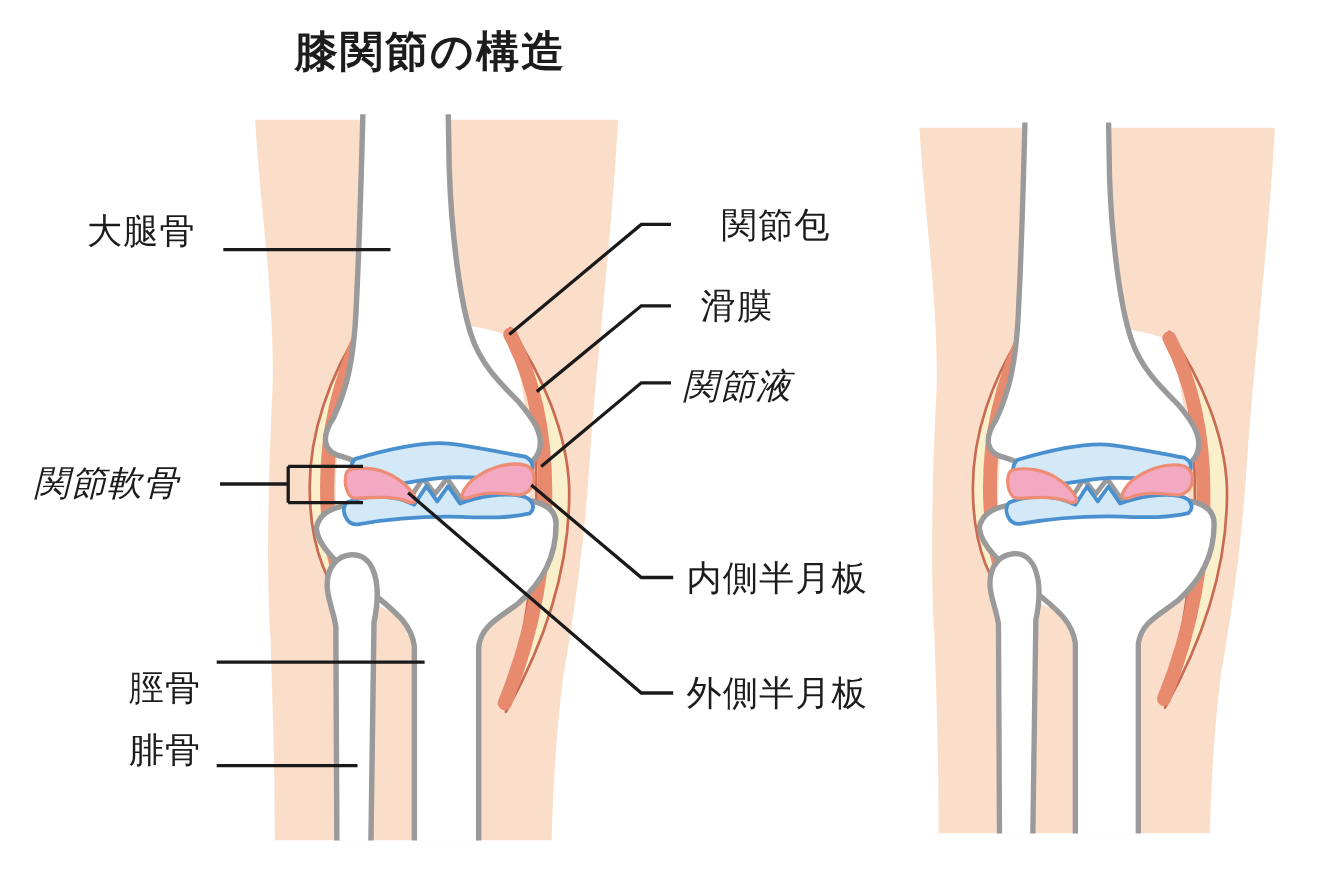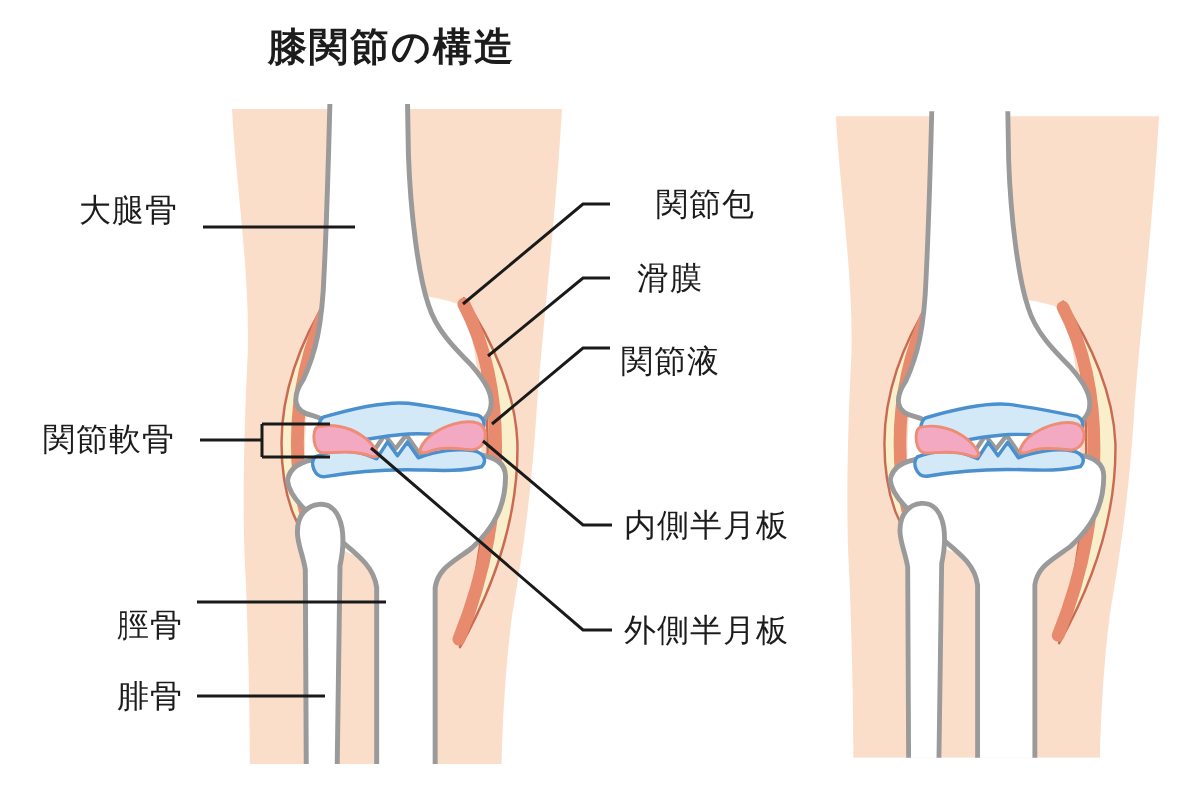--- a/index.html
+++ b/index.html
@@ -173,22 +173,22 @@
     <path class="leader" d="M 197,602 L 386,602"></path>
     <path class="leader" d="M 197,696 L 325,696"></path>
     <path class="leader" d="M 610,204 L 583,204 L 463,304"></path>
     <path class="leader" d="M 610,278 L 583,278 L 488,356"></path>
     <path class="leader" d="M 610,348 L 583,348 L 492,424"></path>
     <path class="leader" d="M 612,525 L 583,525 L 483,441"></path>
     <path class="leader" d="M 612,630 L 583,630 L 371,448"></path>
   </svg>
 
   <div class="lbl" style="left:79px;top:193px;">大腿骨</div>
-  <div class="lbl" style="left:43px;top:422px;">関節軟骨</div>
+  <div class="lbl" style="left:31px;top:422px;font-style:italic;">関節軟骨</div>
   <div class="lbl" style="left:117px;top:585px;margin-top:23px;">脛骨</div>
-  <div class="lbl" style="left:117px;top:679px;">腓骨</div>
+  <div class="lbl" style="left:117px;top:665px;">腓骨</div>
   <div class="lbl" style="left:656px;top:187px;">関節包</div>
   <div class="lbl" style="left:621px;top:261px;margin-left:16px;">滑膜</div>
-  <div class="lbl" style="left:621px;top:344px;">関節液</div>
+  <div class="lbl" style="left:621px;top:334px;font-style:italic;">関節液</div>
   <div class="lbl" style="left:624px;top:613px;">外側半月板</div>
   <div class="lbl" style="left:624px;top:508px;">内側半月板</div>
 
 </div>
 
 </body></html>

